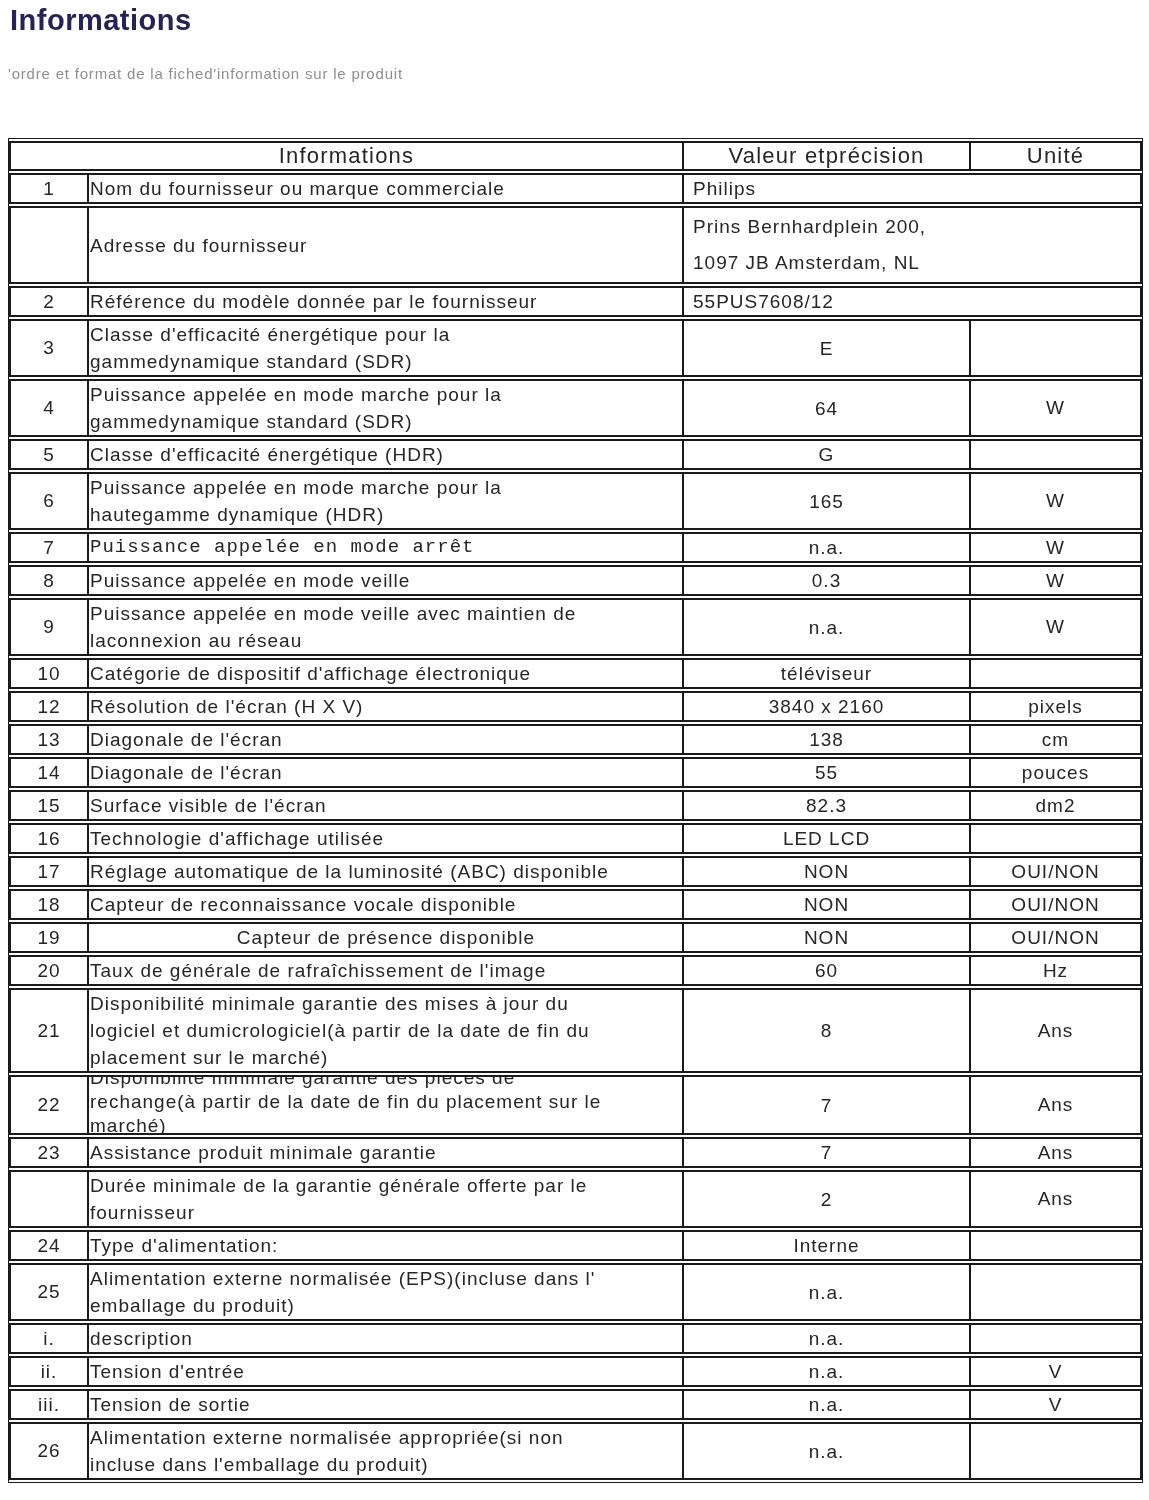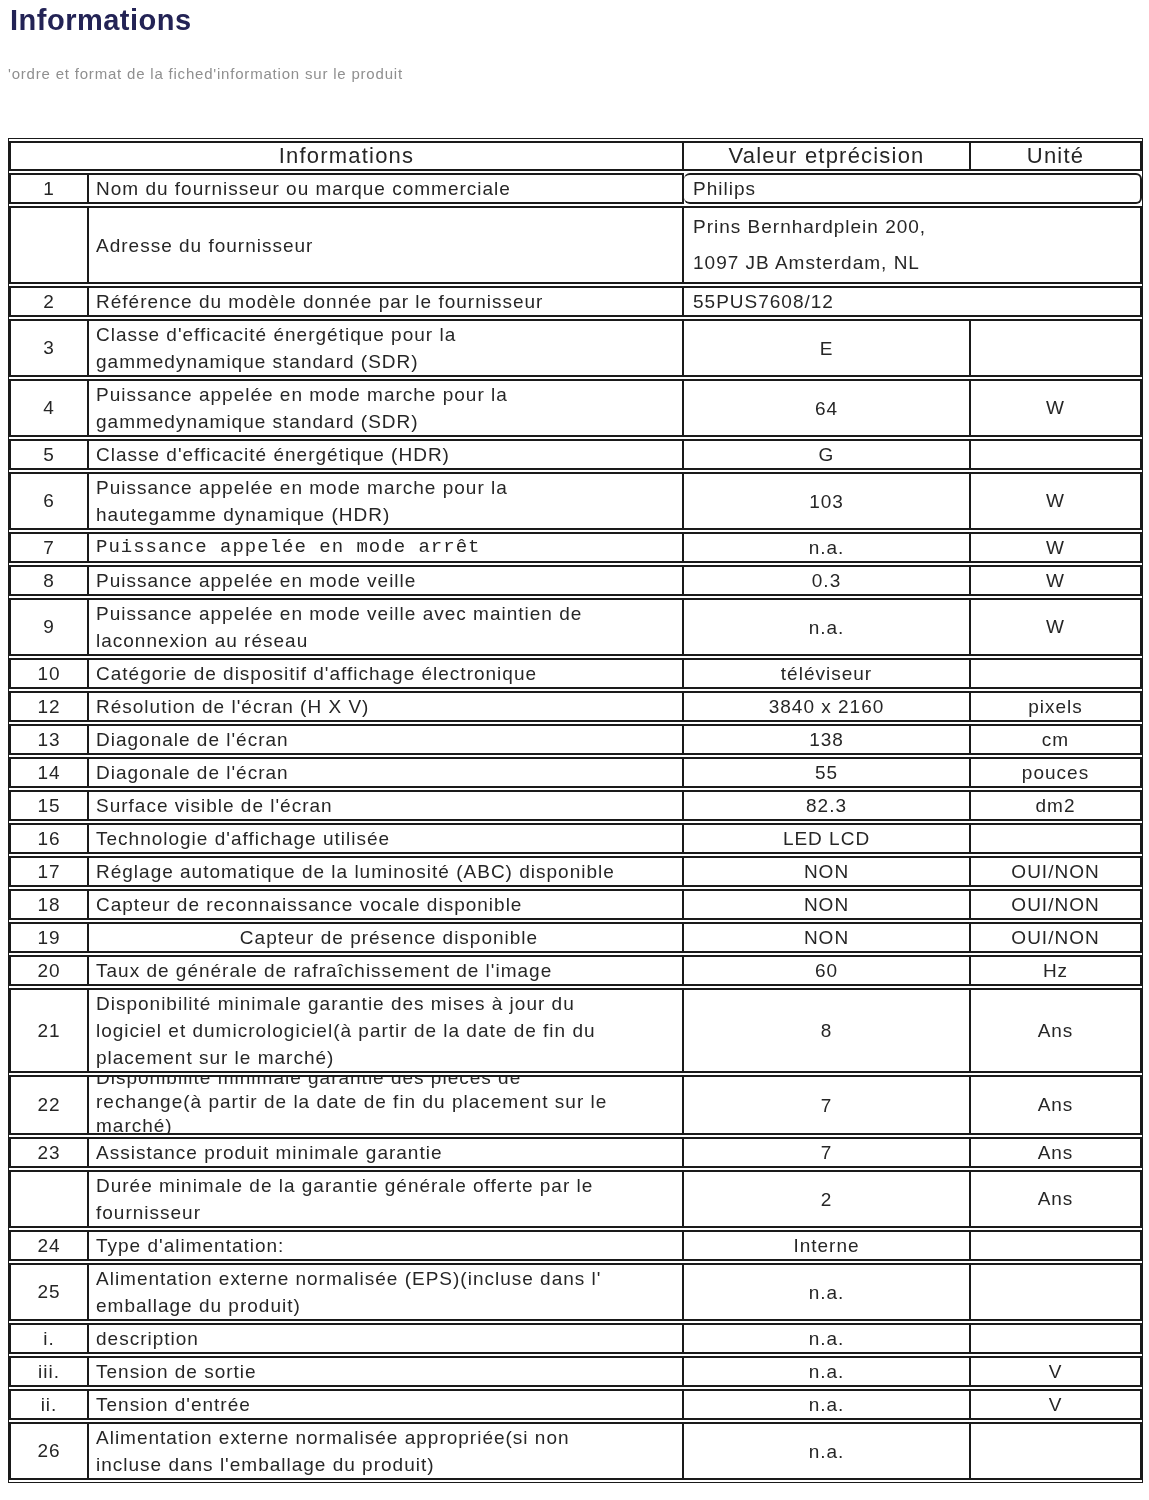--- a/index.html
+++ b/index.html
@@ -54,21 +54,21 @@
     font-size: 22px;
     letter-spacing: 1.2px;
     height: 30px;
     text-align: center;
   }
   td.num {
     text-align: center;
   }
   td.label {
     text-align: left;
-    padding-left: 7px;
+    padding-left: 1px;
     white-space: pre-line;
     line-height: 27px;
   }
   td.value {
     text-align: center;
     white-space: pre-line;
     line-height: 27px;
   }
   td.value.left {
     text-align: left;
@@ -107,21 +107,21 @@
     <tr>
       <th colspan="2">Informations</th>
       <th>Valeur etprécision</th>
       <th>Unité</th>
     </tr>
   </thead>
   <tbody id="rows-body">
       <tr>
         <td class="num" style="height: 26px;">1</td>
         <td class="label" style="height: 26px;">Nom du fournisseur ou marque commerciale</td>
-        <td class="value left" colspan="2" style="height: 26px; border-radius: 6px;">Philips</td>
+        <td class="value left" colspan="2" style="height: 26px;">Philips</td>
       </tr>
       <tr>
         <td class="num" style="height: 78px;"></td>
         <td class="label" style="height: 78px;">Adresse du fournisseur</td>
         <td class="value left" colspan="2" style="height: 78px; line-height: 36px;">Prins Bernhardplein 200,
 1097 JB Amsterdam, NL</td>
       </tr>
       <tr>
         <td class="num" style="height: 26px;">2</td>
         <td class="label" style="height: 26px;">Référence du modèle donnée par le fournisseur</td>
@@ -144,21 +144,21 @@
       <tr>
         <td class="num" style="height: 26px;">5</td>
         <td class="label" style="height: 26px;">Classe d'efficacité énergétique (HDR)</td>
         <td class="value" style="height: 26px;">G</td>
         <td class="unit" style="height: 26px;"></td>
       </tr>
       <tr>
         <td class="num" style="height: 54px;">6</td>
         <td class="label" style="height: 54px;">Puissance appelée en mode marche pour la
 hautegamme dynamique (HDR)</td>
-        <td class="value" style="height: 54px;">103</td>
+        <td class="value" style="height: 54px;">165</td>
         <td class="unit" style="height: 54px;">W</td>
       </tr>
       <tr>
         <td class="num" style="height: 26px;">7</td>
         <td class="label" style="height: 26px; font-family: Liberation Mono, monospace;">Puissance appelée en mode arrêt</td>
         <td class="value" style="height: 26px;">n.a.</td>
         <td class="unit" style="height: 26px;">W</td>
       </tr>
       <tr>
         <td class="num" style="height: 26px;">8</td>
@@ -275,28 +275,28 @@
         <td class="value" style="height: 54px;">n.a.</td>
         <td class="unit" style="height: 54px;"></td>
       </tr>
       <tr>
         <td class="num" style="height: 26px;">i.</td>
         <td class="label" style="height: 26px;">description</td>
         <td class="value" style="height: 26px;">n.a.</td>
         <td class="unit" style="height: 26px;"></td>
       </tr>
       <tr>
+        <td class="num" style="height: 26px;">ii.</td>
+        <td class="label" style="height: 26px;">Tension d'entrée</td>
+        <td class="value" style="height: 26px;">n.a.</td>
+        <td class="unit" style="height: 26px;">V</td>
+      </tr>
+      <tr>
         <td class="num" style="height: 26px;">iii.</td>
         <td class="label" style="height: 26px;">Tension de sortie</td>
-        <td class="value" style="height: 26px;">n.a.</td>
-        <td class="unit" style="height: 26px;">V</td>
-      </tr>
-      <tr>
-        <td class="num" style="height: 26px;">ii.</td>
-        <td class="label" style="height: 26px;">Tension d'entrée</td>
         <td class="value" style="height: 26px;">n.a.</td>
         <td class="unit" style="height: 26px;">V</td>
       </tr>
       <tr>
         <td class="num" style="height: 54px;">26</td>
         <td class="label" style="height: 54px;">Alimentation externe normalisée appropriée(si non
 incluse dans l'emballage du produit)</td>
         <td class="value" style="height: 54px;">n.a.</td>
         <td class="unit" style="height: 54px;"></td>
       </tr>

